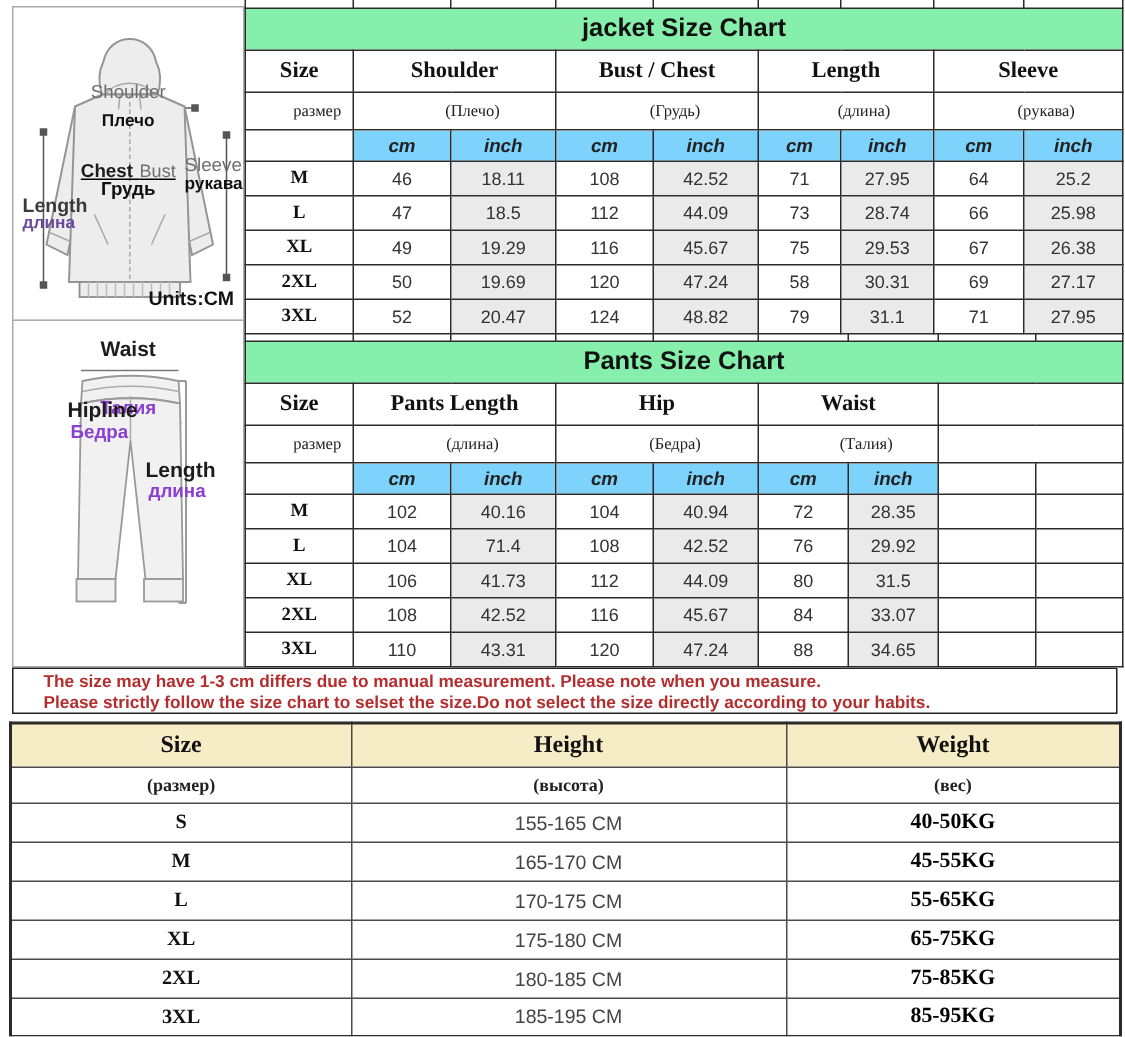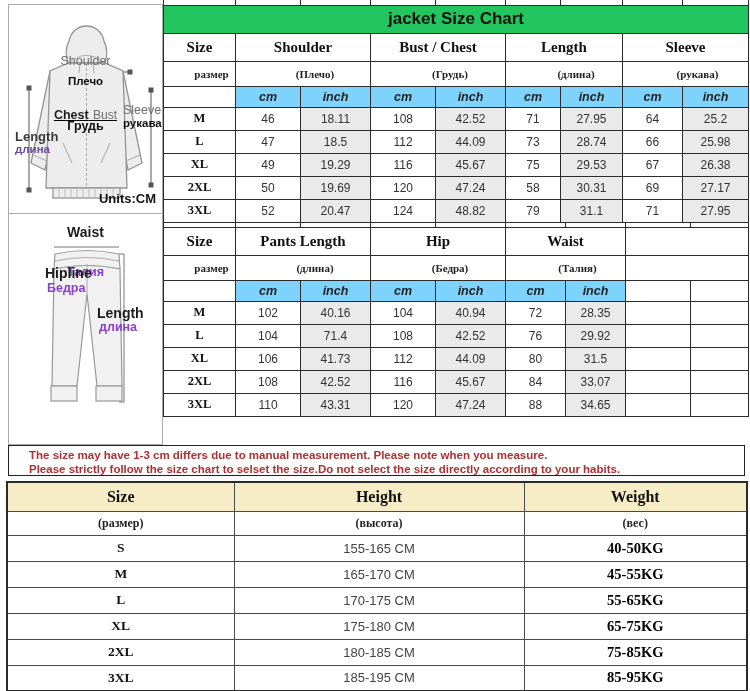--- a/index.html
+++ b/index.html
@@ -21,24 +21,24 @@
   .units-lbl{right:6px;bottom:8px;color:#111;font-weight:bold;font-size:13px;}
 
   
   table.size-table{position:absolute;border-collapse:collapse;table-layout:fixed;
                    width:585px;left:163px;}
   #jacket-table{top:0;}
   #pants-table{top:222px;}
   .size-table td{border:1px solid #2b2b2b;text-align:center;vertical-align:middle;
                  padding:0;overflow:hidden;white-space:nowrap;box-sizing:border-box;}
   tr.strip td{height:5px;line-height:0;border-top:none;}
-  td.title-cell{background:#22c55e;height:28px;
+  td.title-cell{background:#86efac;height:28px;
                 font-family:"Liberation Sans",sans-serif;font-weight:bold;font-size:17px;color:#111;}
   td.group-cell{height:28px;font-family:"Liberation Serif",serif;font-weight:bold;font-size:15px;color:#111;}
-  td.ru-cell{height:25px;font-family:"Liberation Serif",serif;font-weight:bold;font-size:11px;color:#222;padding-left:24px;}
+  td.ru-cell{height:25px;font-family:"Liberation Serif",serif;font-weight:normal;font-size:11px;color:#222;padding-left:24px;}
   td.unit-cell{height:21px;background:#7dd3fc;font-style:italic;font-weight:bold;
                font-size:12.5px;color:#222;}
   td.blank-white{background:#fff;}
   tr.data-row td{height:23px;}
   td.size-cell{font-family:"Liberation Serif",serif;font-weight:bold;font-size:12.5px;color:#111;}
   td.num{font-size:12px;color:#333;}
   td.inch{background:#eaeaea;}
 
   
   .notice{position:absolute;left:8px;top:445px;width:737px;height:31px;
@@ -266,20 +266,23 @@
           <td></td>
           <td></td>
           <td></td>
           <td></td>
           <td></td>
           <td></td>
           <td></td>
           <td></td>
         </tr>
     <tr>
+          <td class="title-cell" colspan="9">Pants Size Chart</td>
+        </tr>
+    <tr>
       <td class="group-cell">Size</td>
       <td class="group-cell" colspan="2">Pants Length</td>
       <td class="group-cell" colspan="2">Hip</td>
       <td class="group-cell" colspan="2">Waist</td>
       <td class="group-cell" colspan="2"></td>
     </tr>
     <tr>
       <td class="ru-cell">размер</td>
       <td class="ru-cell" colspan="2">(длина)</td>
       <td class="ru-cell" colspan="2">(Бедра)</td>

